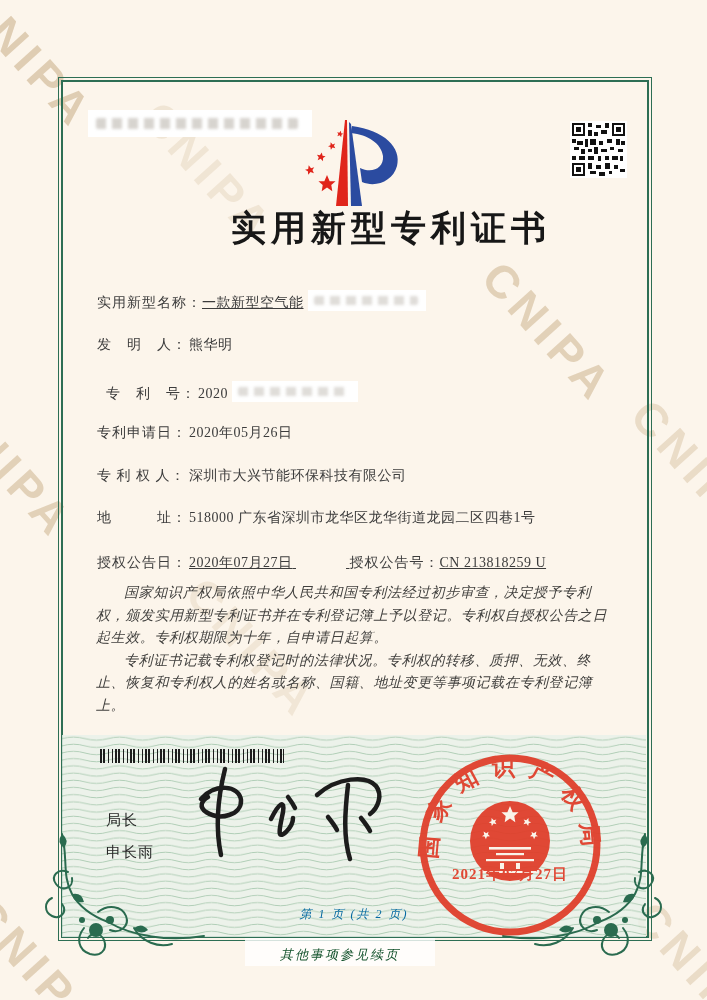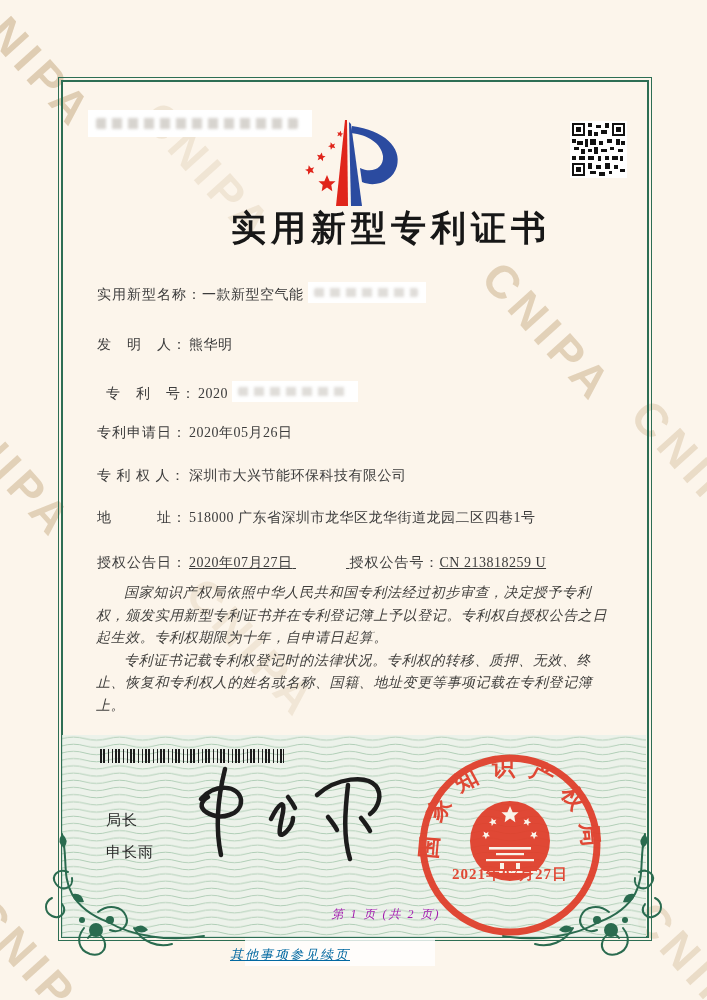--- a/index.html
+++ b/index.html
@@ -60,26 +60,26 @@
     background:repeating-linear-gradient(90deg,#1d1d1d 0 2px,transparent 2px 3px,#1d1d1d 3px 5px,transparent 5px 8px,#1d1d1d 8px 9px,transparent 9px 12px,#1d1d1d 12px 13px,transparent 13px 15px);
   }
   .commissioner{
     left:98px;top:804px;z-index:4;font-family:"Liberation Sans","DejaVu Sans",sans-serif;
     font-size:15px;color:#262626;line-height:32px;font-weight:500;letter-spacing:1px;margin-left:8px;
   }
   .signature{left:185px;top:755px;z-index:5;}
   .seal{left:415px;top:750px;z-index:6;}
   .page-info{
     left:58px;top:906px;width:592px;text-align:center;z-index:4;
-    font-size:12px;letter-spacing:2px;color:#a21caf;font-style:italic;padding-left:32px;
+    font-size:12px;letter-spacing:2px;color:#0369a1;font-style:italic;
   }
   .footer-band{left:245px;top:938px;width:190px;height:28px;background:rgba(255,255,255,.8);z-index:3;}
   .footer-note{
-    left:230px;top:946px;width:220px;text-align:left;z-index:4;
-    font-size:13px;letter-spacing:2px;color:#0369a1;font-style:italic;text-decoration:underline;
+    left:230px;top:946px;width:220px;text-align:center;z-index:4;
+    font-size:13px;letter-spacing:2px;color:#14532d;font-style:italic;
   }
   .ornament{z-index:3;}
 </style>
 </head>
 <body>
 
 <span class="wm" style="left:28px;top:58px;opacity:.55;">CNIPA</span>
 <span class="wm" style="left:208px;top:172px;opacity:.22;">CNIPA</span>
 <span class="wm" style="left:548px;top:332px;opacity:.5;">CNIPA</span>
 <span class="wm" style="left:8px;top:468px;opacity:.5;">CNIPA</span>
@@ -170,21 +170,21 @@
     <rect x="23" y="23" width="2" height="2"></rect>
       <rect x="26" y="25" width="3" height="2"></rect>
     <rect x="10" y="26" width="3" height="2"></rect>
       <rect x="15" y="27" width="3" height="2"></rect>
       <rect x="20" y="26" width="2" height="2"></rect>
   </g>
 </svg>
 
 <div class="abs title">实用新型专利证书</div>
 
-<div class="row" style="top:282px;">
+<div class="row" style="top:290px;text-decoration:underline;">
   <span class="lbl">实用新型名称：</span><span class="val">一款新型空气能</span><span class="inline-redact" style="width:118px;"><span class="smudge"></span></span>
 </div>
 <div class="row" style="top:336px;">
   <span class="lbl">发　明　人：</span><span class="val">熊华明</span>
 </div>
 <div class="row" style="top:381px;margin-left:9px;">
   <span class="lbl">专　利　号：</span><span class="val">2020</span><span class="inline-redact" style="width:126px;"><span class="smudge"></span></span>
 </div>
 <div class="row" style="top:424px;">
   <span class="lbl">专利申请日：</span><span class="val">2020年05月26日</span>

